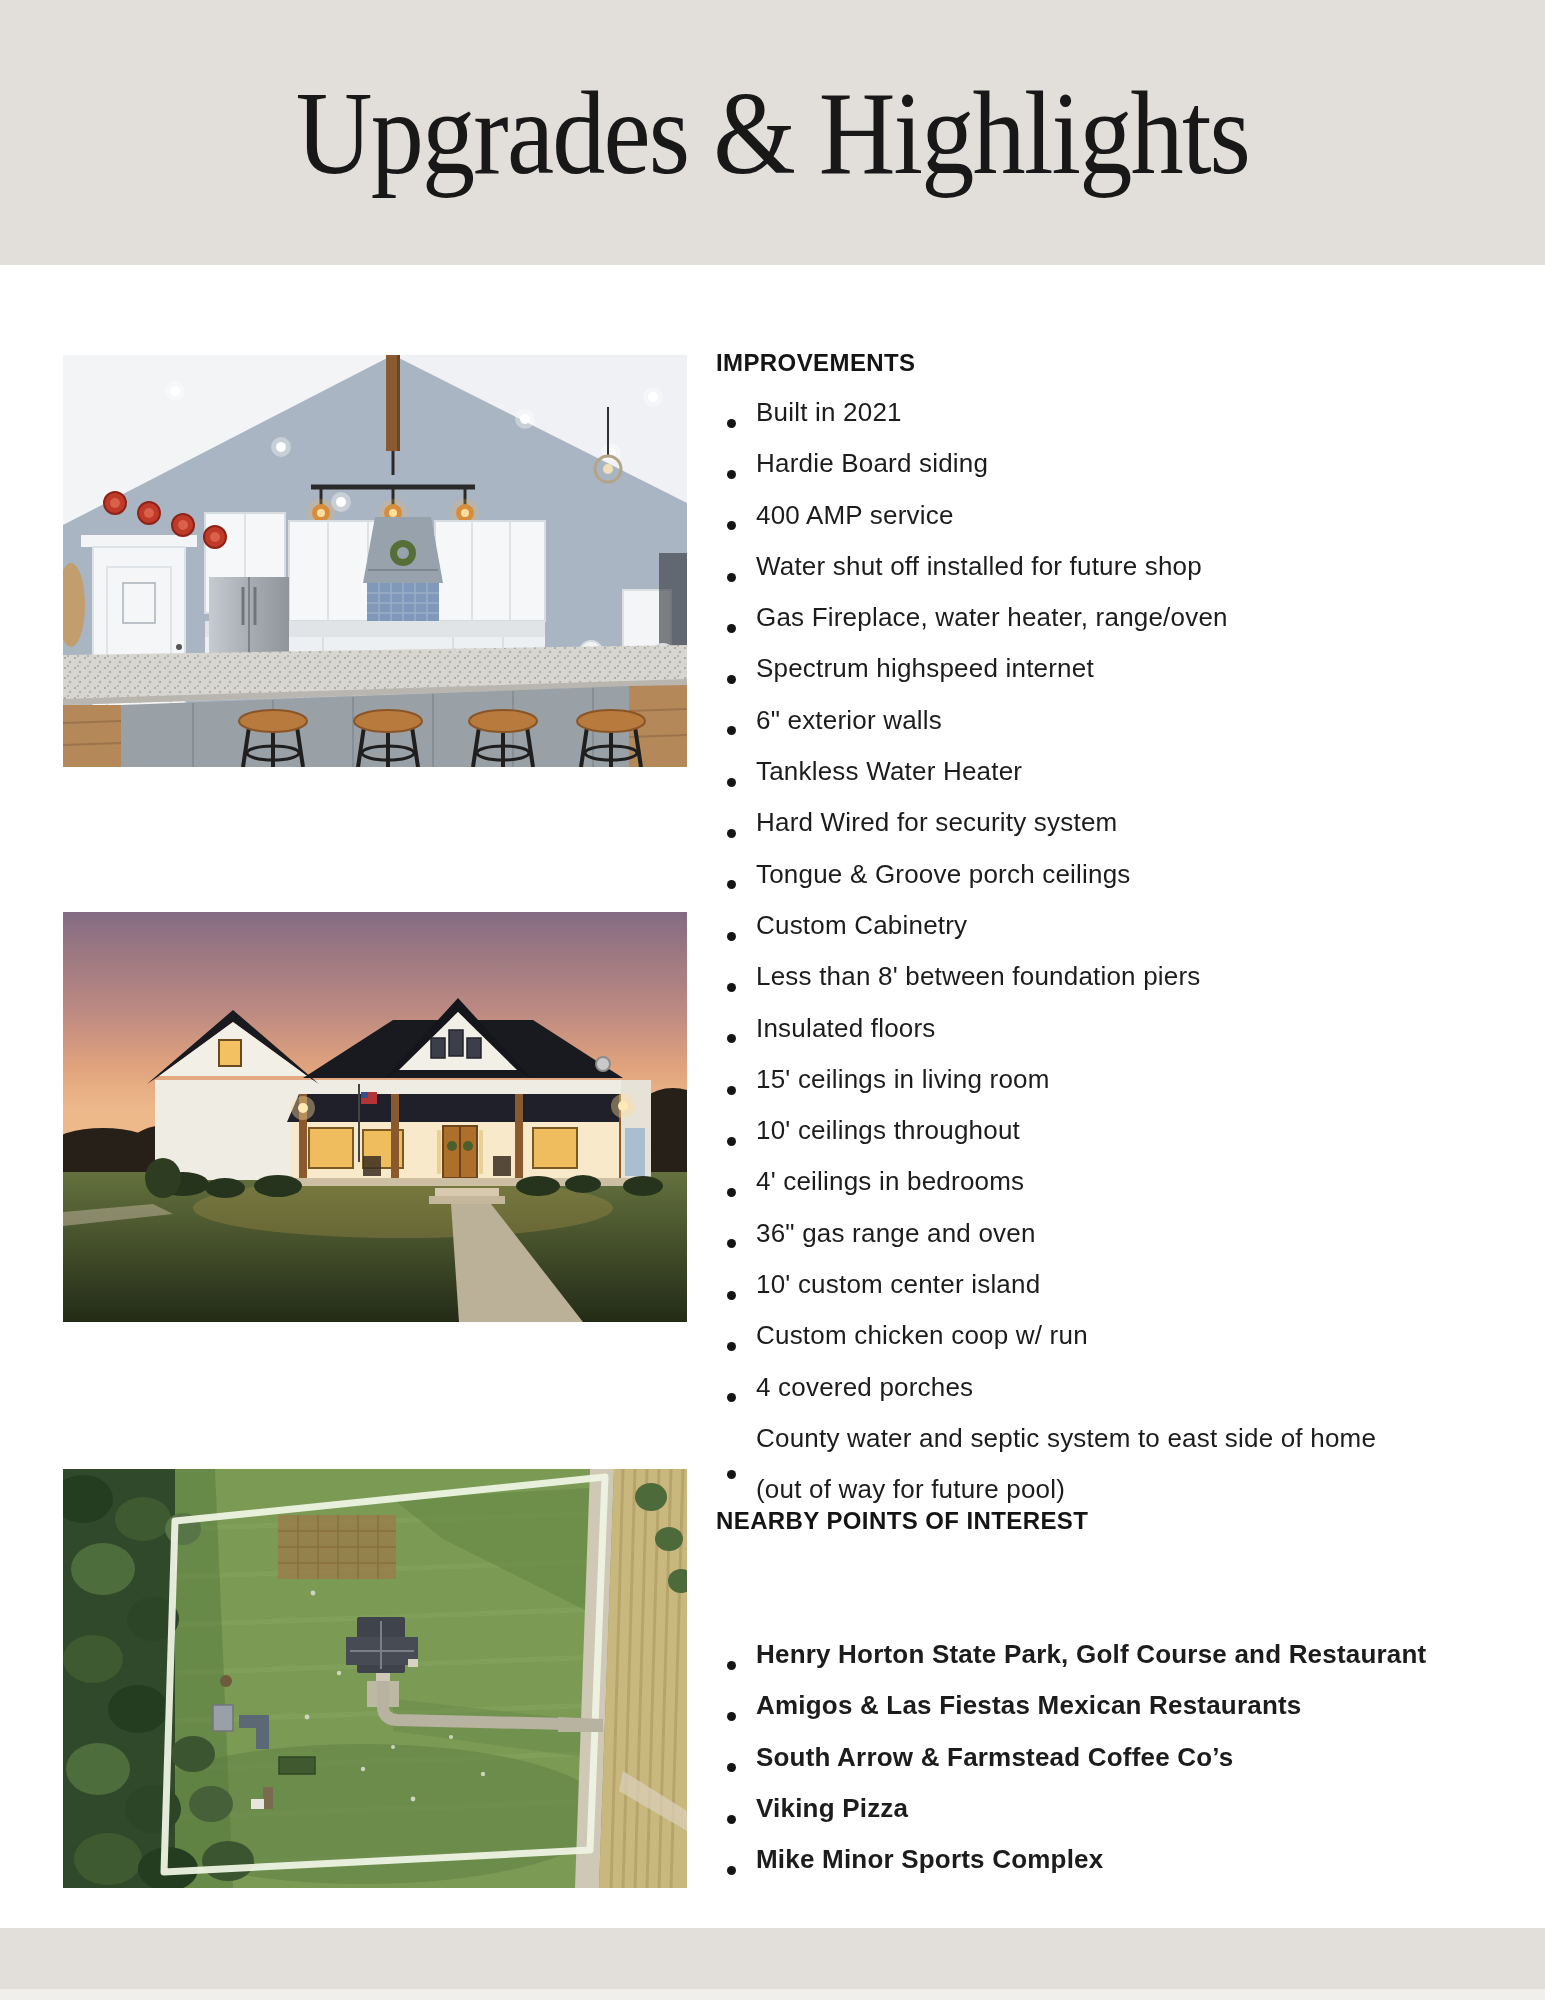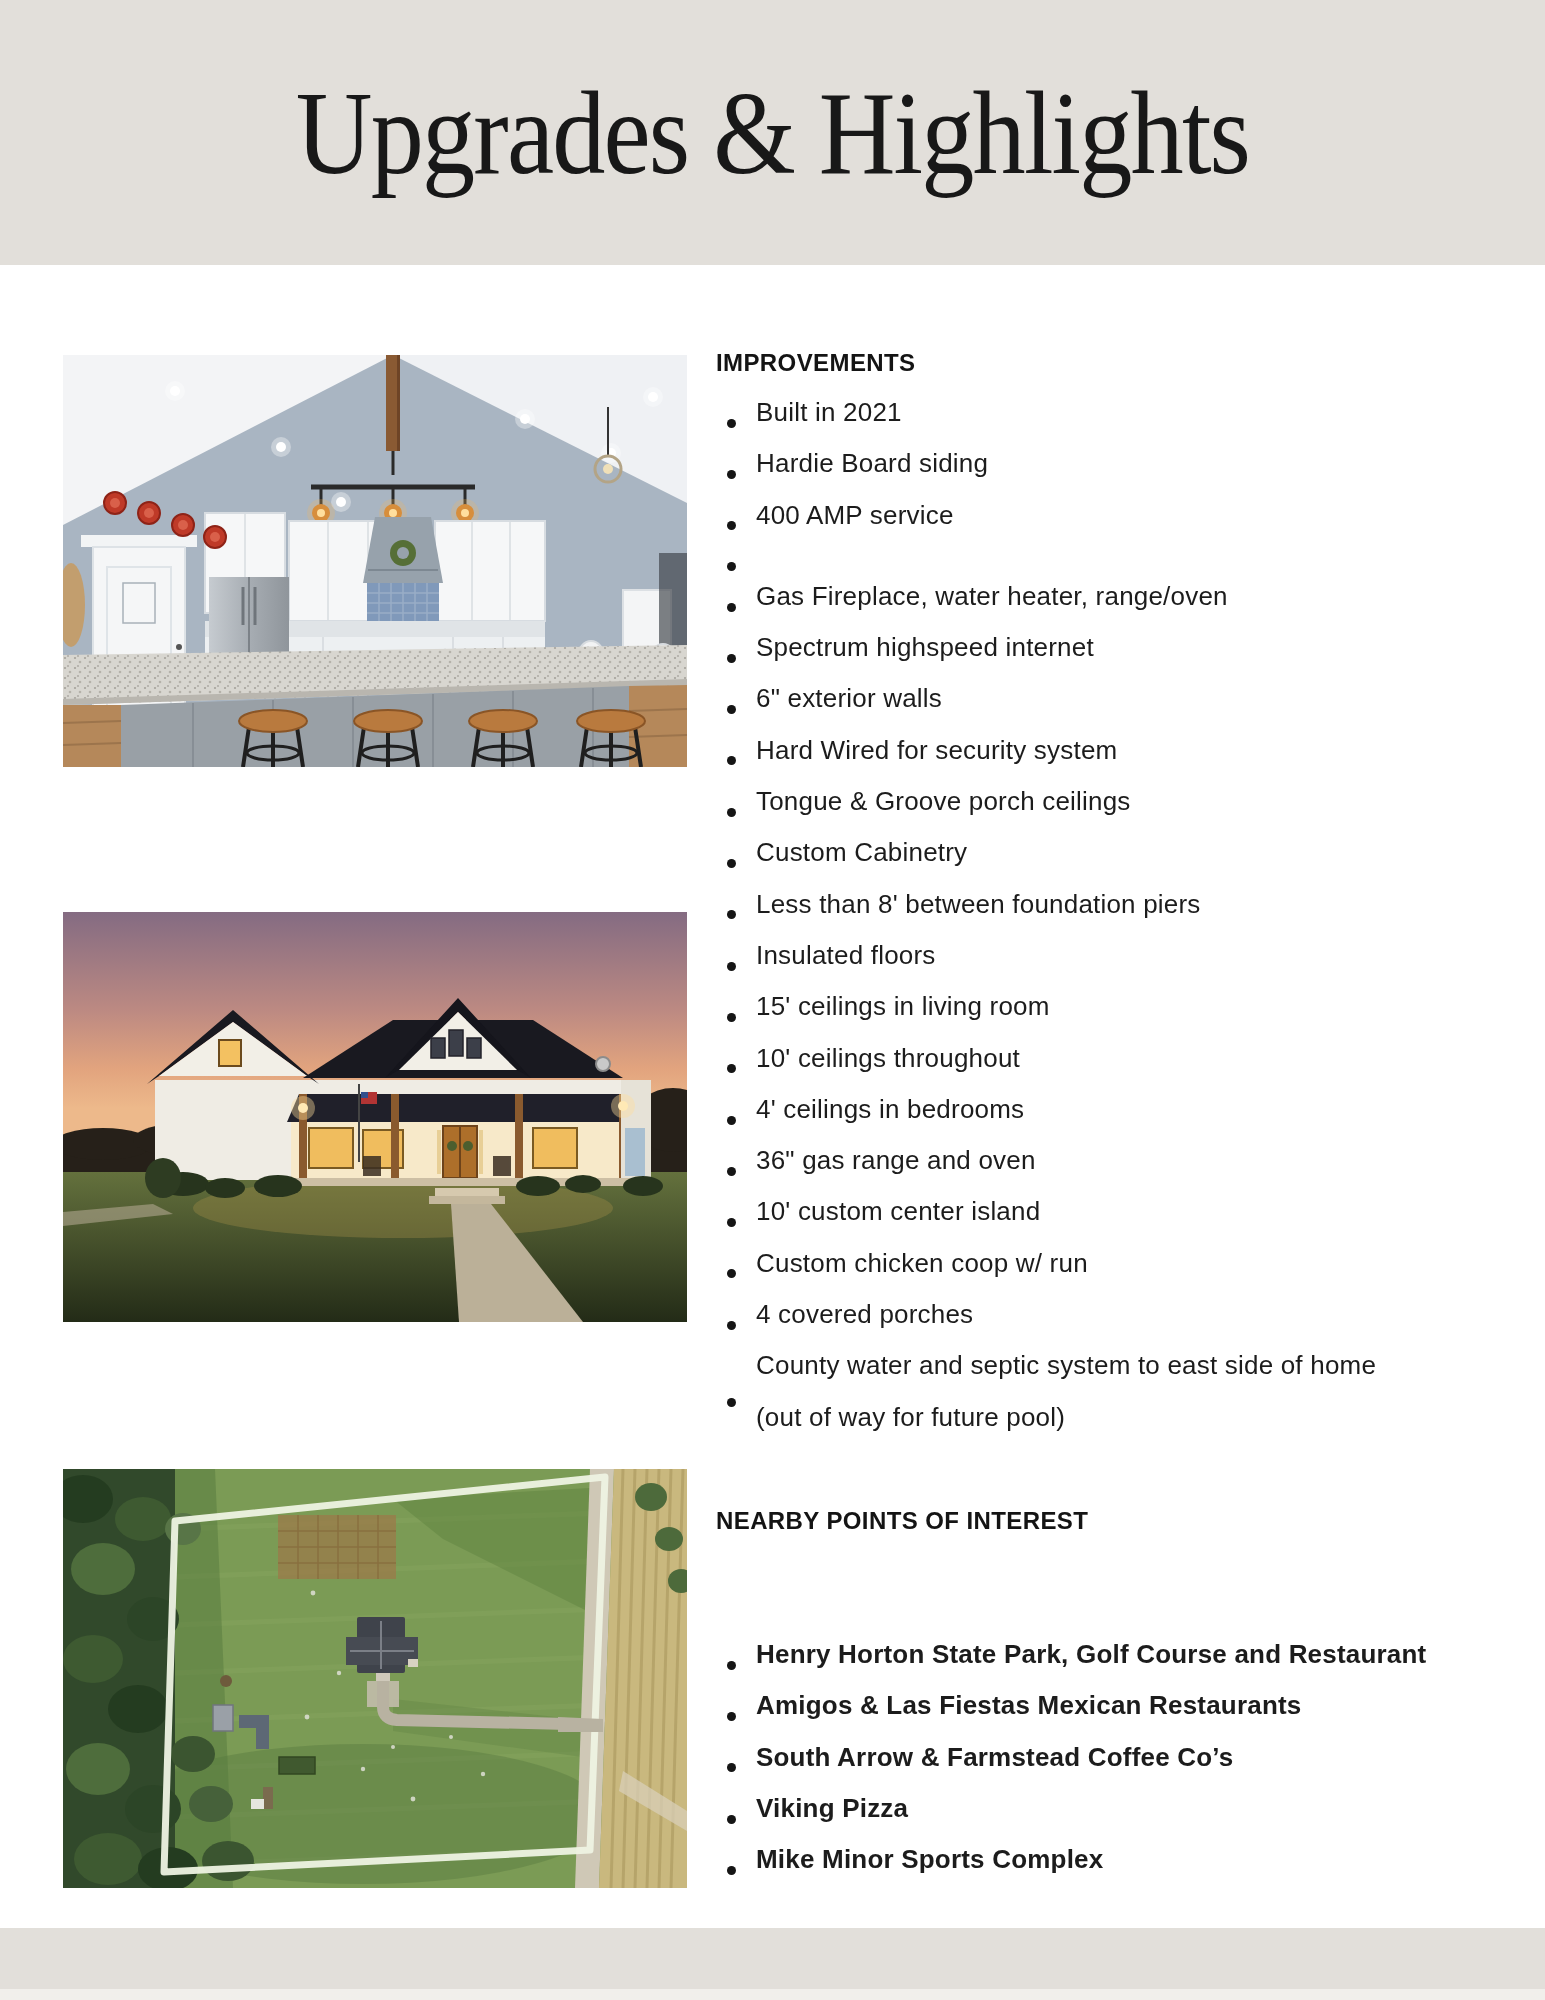--- a/index.html
+++ b/index.html
@@ -389,32 +389,37 @@
       <li>
         <span class="dot"></span>
         <span class="txt">Hardie Board siding</span>
       </li>
       <li>
         <span class="dot"></span>
         <span class="txt">400 AMP service</span>
       </li>
       <li>
         <span class="dot"></span>
+        <span class="txt">Water shut off installed for future shop</span>
       </li>
       <li>
         <span class="dot"></span>
         <span class="txt">Gas Fireplace, water heater, range/oven</span>
       </li>
       <li>
         <span class="dot"></span>
         <span class="txt">Spectrum highspeed internet</span>
       </li>
       <li>
         <span class="dot"></span>
         <span class="txt">6" exterior walls</span>
+      </li>
+      <li>
+        <span class="dot"></span>
+        <span class="txt">Tankless Water Heater</span>
       </li>
       <li>
         <span class="dot"></span>
         <span class="txt">Hard Wired for security system</span>
       </li>
       <li>
         <span class="dot"></span>
         <span class="txt">Tongue &amp; Groove porch ceilings</span>
       </li>
       <li>

